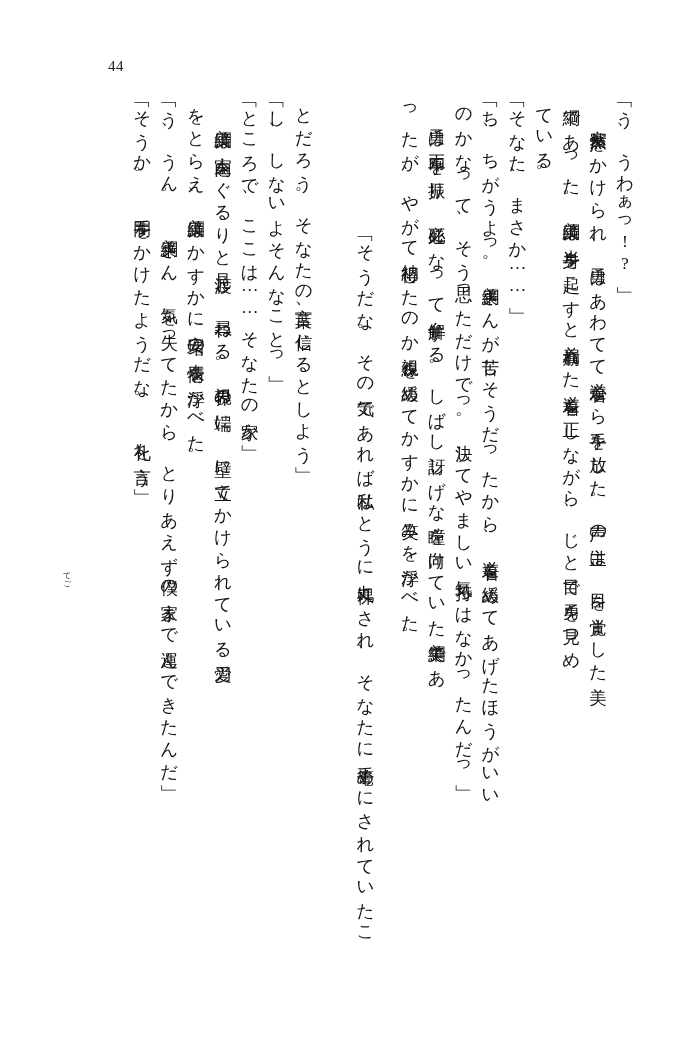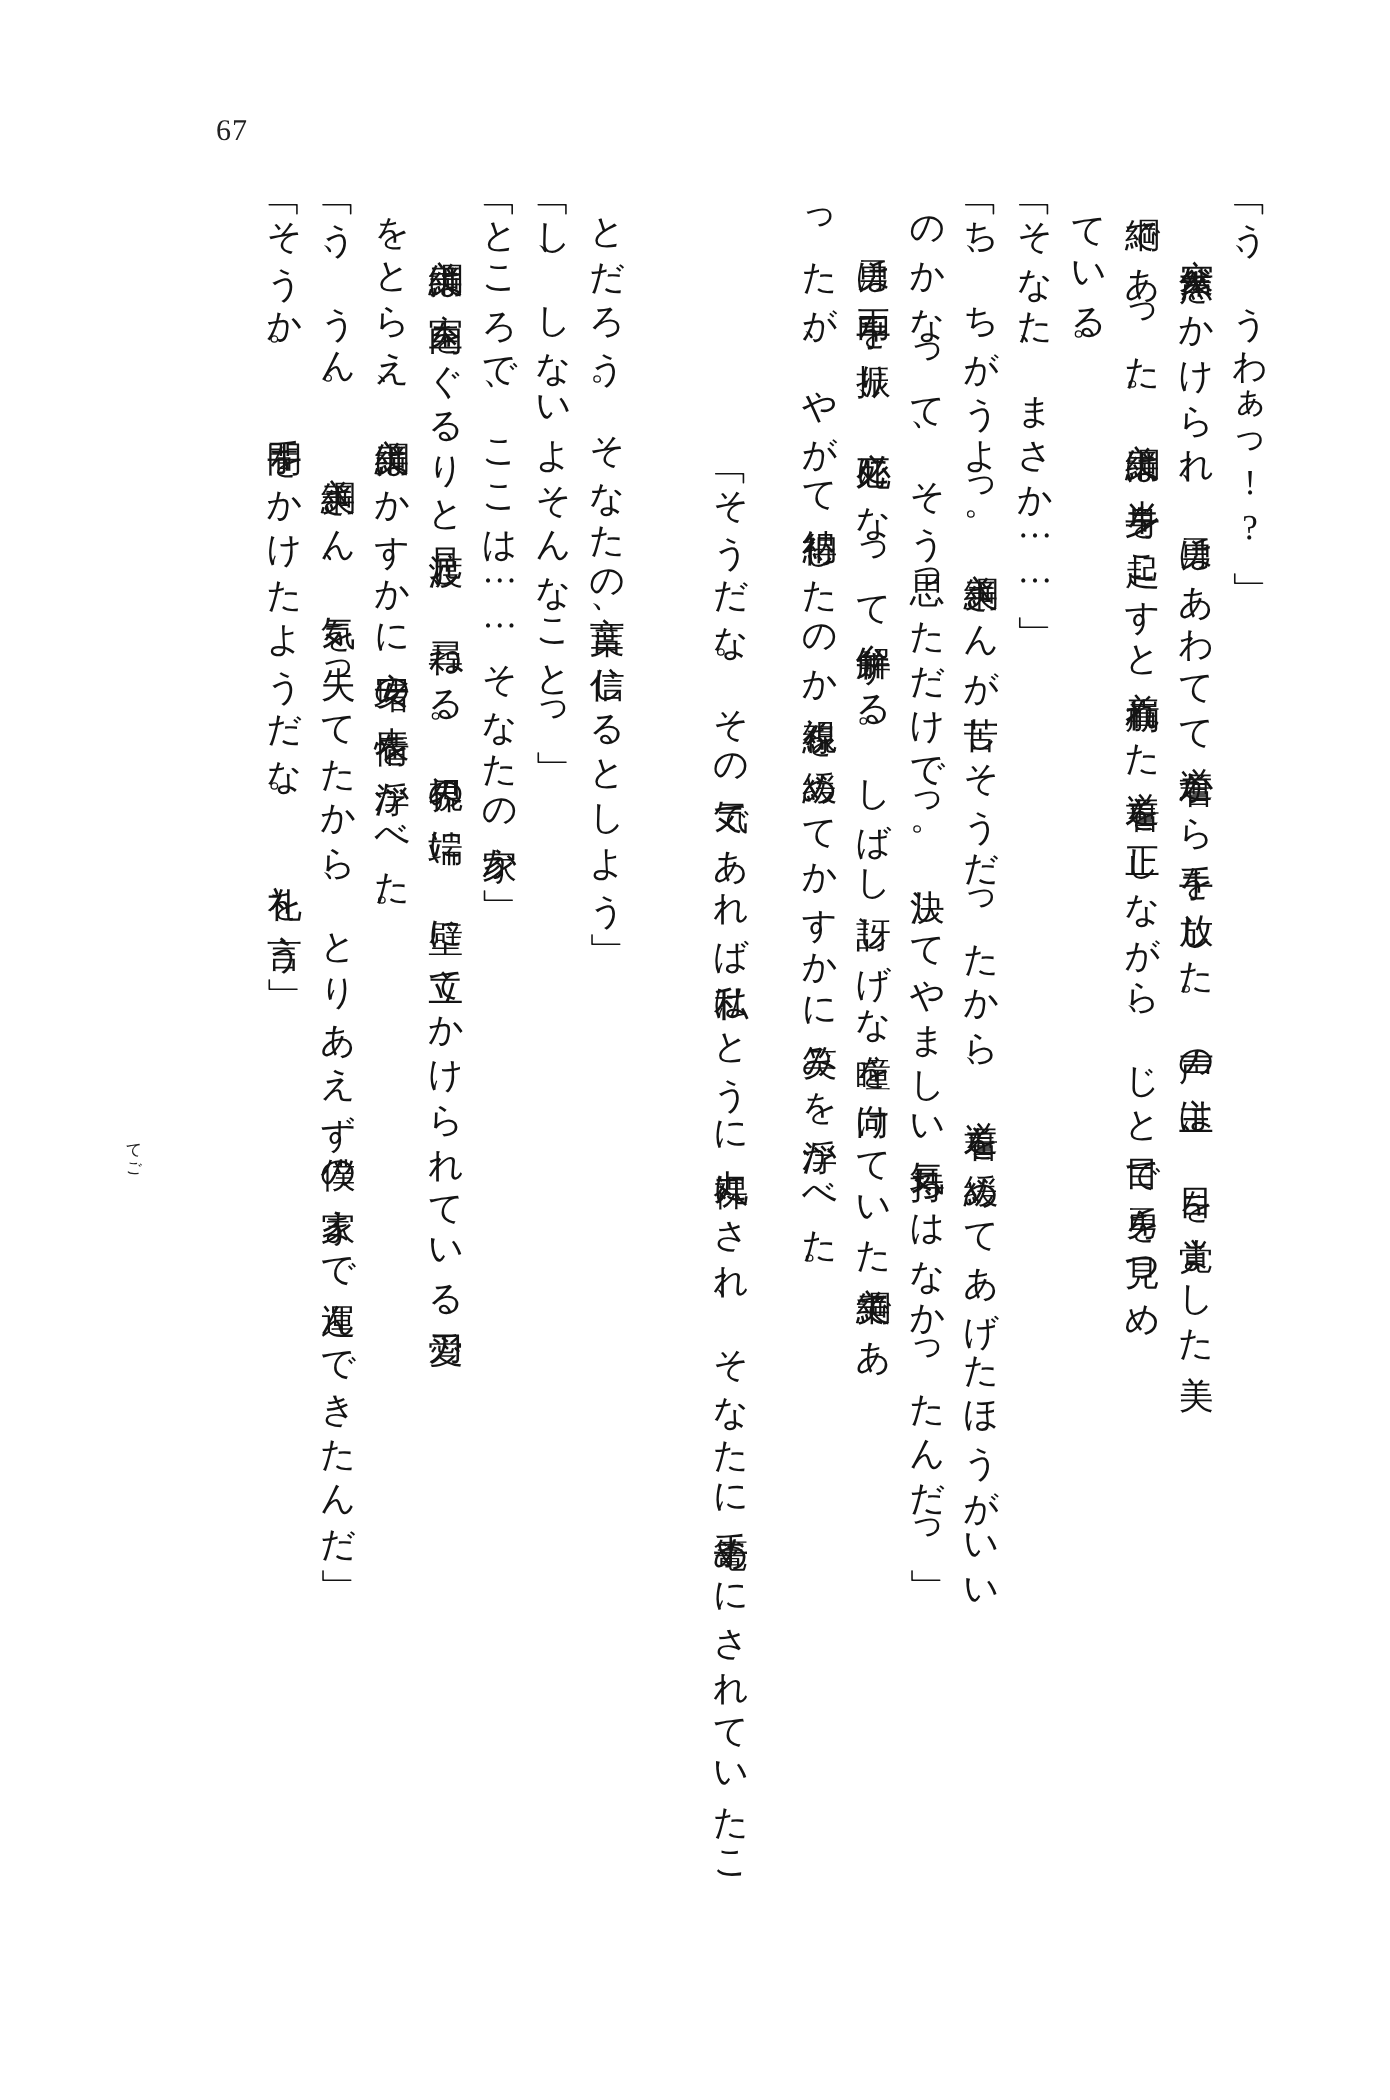--- a/index.html
+++ b/index.html
@@ -57,21 +57,21 @@
     writing-mode: vertical-rl;
     text-orientation: upright;
     color: #222;
   }
 </style>
 </head>
 <body>
 
 <div class="page">
 
-  <div class="page-number">67</div>
+  <div class="page-number">44</div>
 
   <div class="text-body">
     <div class="line">「う、うわぁっ!?」</div>
     <div class="line">　突然声をかけられ、勇はあわてて道着から手を放した。声の主は、目を覚ました美</div>
     <div class="line">綱であった。美綱は半身を起こすと着崩れた道着を正しながら、じと目で勇を見つめ</div>
     <div class="line">ている。</div>
     <div class="line">「そなた、まさか……」</div>
     <div class="line">「ち、ちがうよっ。美綱さんが苦しそうだったから、道着を緩めてあげたほうがいい</div>
     <div class="line">のかなって、そう思っただけでっ。決してやましい気持ちはなかったんだっ」</div>
     <div class="line">　勇は両手を振り、必死になって弁解する。しばし訝しげな瞳を向けていた美綱であ</div>

